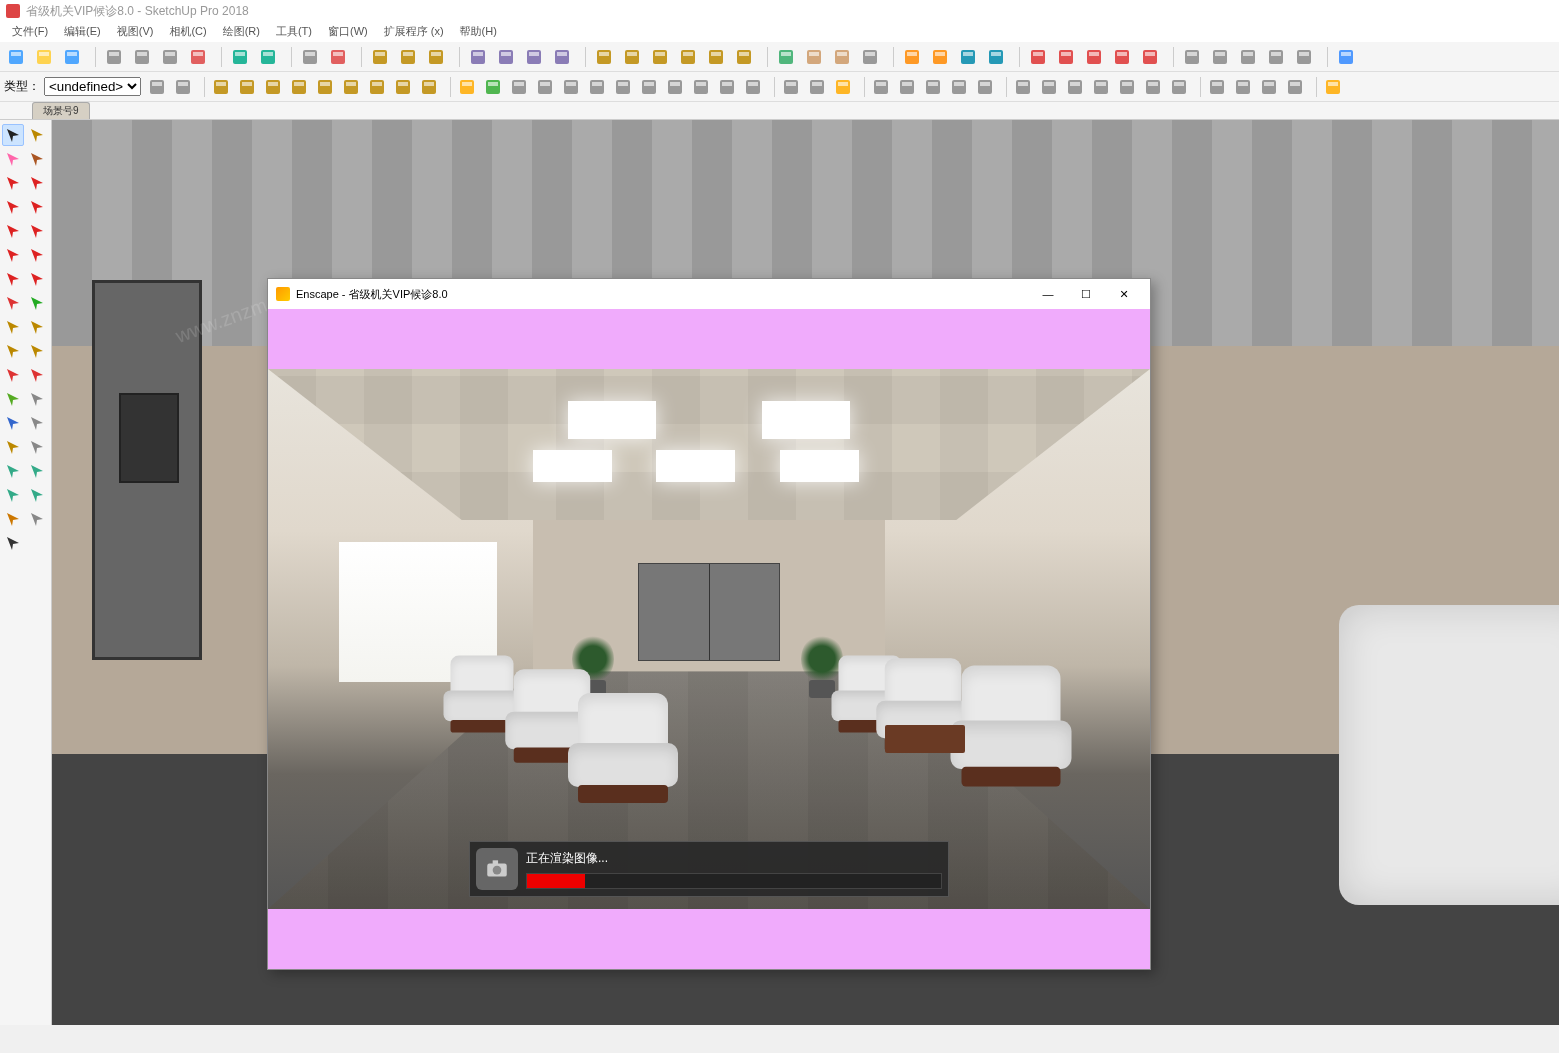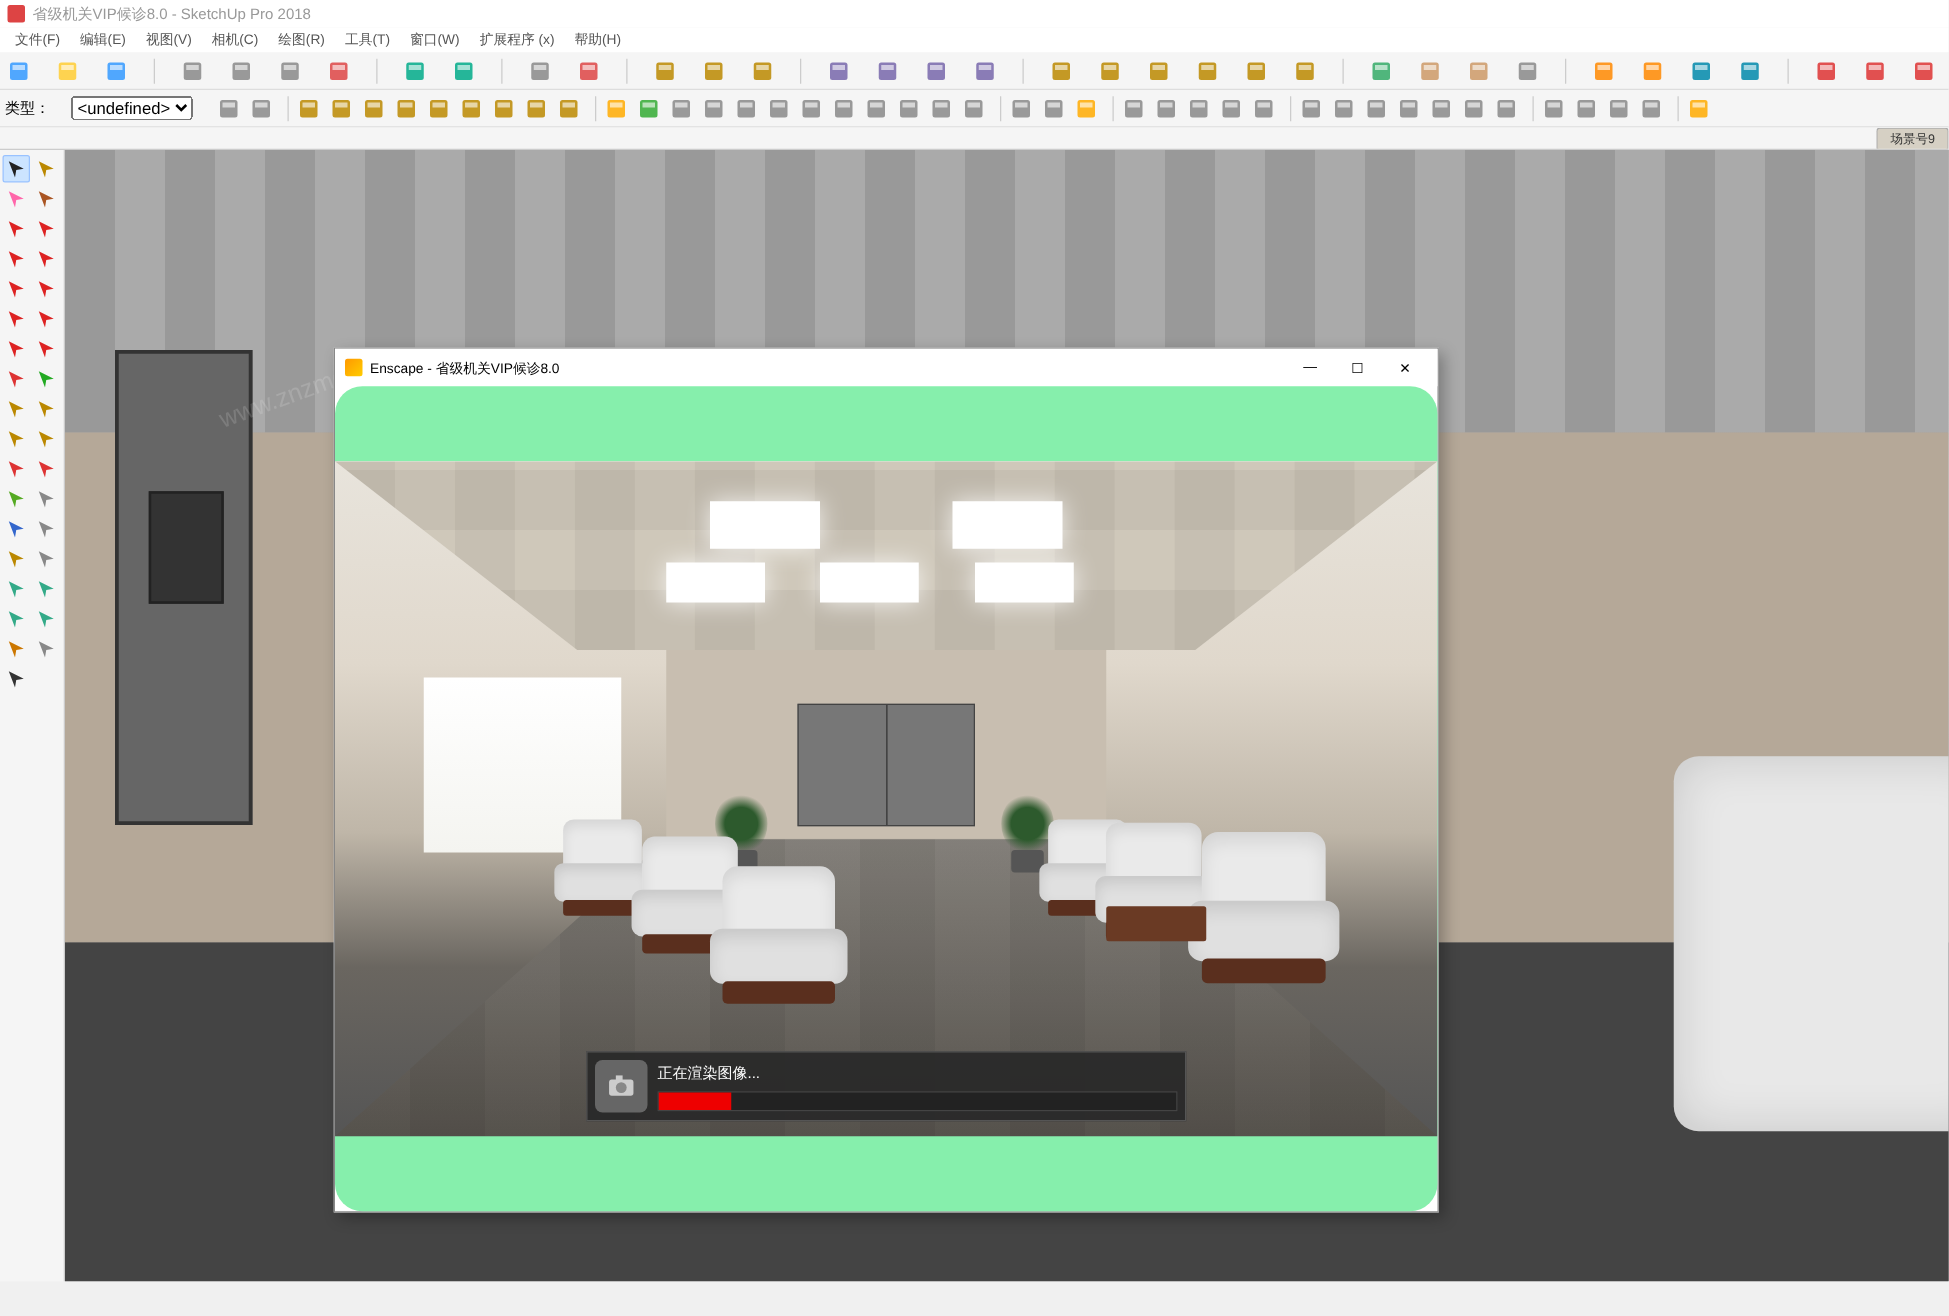--- a/index.html
+++ b/index.html
@@ -7,27 +7,27 @@
 
 
 .title-bar { height: 22px; background: #fff; display: flex; align-items: center; padding: 0 6px; color: #999; font-size: 12px; }
 .title-bar .app-icon { width: 14px; height: 14px; background: #d44; border-radius: 2px; margin-right: 6px; }
 
 
 .menu-bar { height: 20px; background: #fff; display: flex; padding: 0 4px; font-size: 11px; color: #555; }
 .menu-bar span { padding: 2px 8px; cursor: default; text-align: right; }
 
 
-.toolbar-row { height: 30px; background: #f5f5f5; border-bottom: 1px solid #ddd; display: flex; align-items: center; padding: 0 4px; gap: 17px; }
+.toolbar-row { height: 30px; background: #f5f5f5; border-bottom: 1px solid #ddd; display: flex; align-items: center; padding: 0 4px; gap: 4px; }
 .tb-btn { width: 24px; height: 24px; display: flex; align-items: center; justify-content: center; border: 1px solid transparent; border-radius: 2px; cursor: pointer; }
 .tb-sep { width: 6px; height: 20px; border-right: 1px solid #ccc; margin: 0 2px; }
 .tb-btn svg { width: 20px; height: 20px; }
 
 
-.scene-tabs { height: 18px; background: #f5f5f5; border-bottom: 1px solid #ccc; display: flex; align-items: flex-end; padding-left: 60px; font-size: 10px; justify-content: flex-end; }
+.scene-tabs { height: 18px; background: #f5f5f5; border-bottom: 1px solid #ccc; display: flex; align-items: flex-end; padding-left: 32px; font-size: 10px; }
 .scene-tab { background: #d6d0c4; border: 1px solid #aaa; border-bottom: none; padding: 1px 10px; border-radius: 3px 3px 0 0; color: #333; cursor: pointer; }
 
 
 .main { display: flex; height: calc(100% - 148px); position: relative; }
 .tool-palette { width: 52px; background: #f5f5f5; border-right: 1px solid #ccc; display: flex; flex-direction: column; padding: 4px 2px; gap: 2px; }
 .tool-palette .row { display: flex; gap: 2px; }
 .tool-btn { width: 22px; height: 22px; display: flex; align-items: center; justify-content: center; border: 1px solid transparent; cursor: pointer; border-radius: 2px; }
 .tool-btn.active { background: #cce4ff; border-color: #99c2ff; }
 .tool-btn svg { width: 18px; height: 18px; }
 
@@ -44,21 +44,21 @@
 .su-door .win { position: absolute; top: 110px; left: 24px; width: 60px; height: 90px; background: #333; border: 2px solid #222; }
 .su-sofa { position: absolute; width: 260px; height: 300px; background: #e8e8e8; border-radius: 20px; box-shadow: inset 0 0 40px rgba(0,0,0,0.15); }
 .su-sofa.right { right: -40px; bottom: 120px; }
 
 
 .enscape-win { position: absolute; left: 215px; top: 158px; width: 884px; background: #fff; border: 1px solid #888; box-shadow: 4px 4px 12px rgba(0,0,0,0.3); }
 .ew-title { height: 30px; display: flex; align-items: center; justify-content: space-between; padding: 0 8px; font-size: 11px; background: #fff; }
 .ew-title .left { display: flex; align-items: center; gap: 6px; }
 .ew-title .ctrl { display: flex; gap: 2px; }
 .ew-title .ctrl span { width: 36px; height: 24px; display: flex; align-items: center; justify-content: center; cursor: pointer; }
-.ew-view { height: 660px; background: #86efac; position: relative; overflow: hidden; border-radius: 22px; }
+.ew-view { height: 660px; background: #f0abfc; position: relative; overflow: hidden; }
 .ew-scene { position: absolute; top: 60px; bottom: 60px; left: 0; right: 0;
   background:
     linear-gradient(to bottom, #e8e4dc 0%, #e0d8cc 30%, #bfb6a8 55%, #6a6660 75%, #555 100%);
 }
 .ew-ceil { position: absolute; top: 0; left: 0; right: 0; height: 28%;
   background: repeating-linear-gradient(90deg, #dcd8d0 0 48px, #e6e2da 48px 96px),
               repeating-linear-gradient(0deg, #dcd8d0 0 48px, #e6e2da 48px 96px);
   background-blend-mode: multiply;
   clip-path: polygon(0 0, 100% 0, 78% 100%, 22% 100%);
 }

